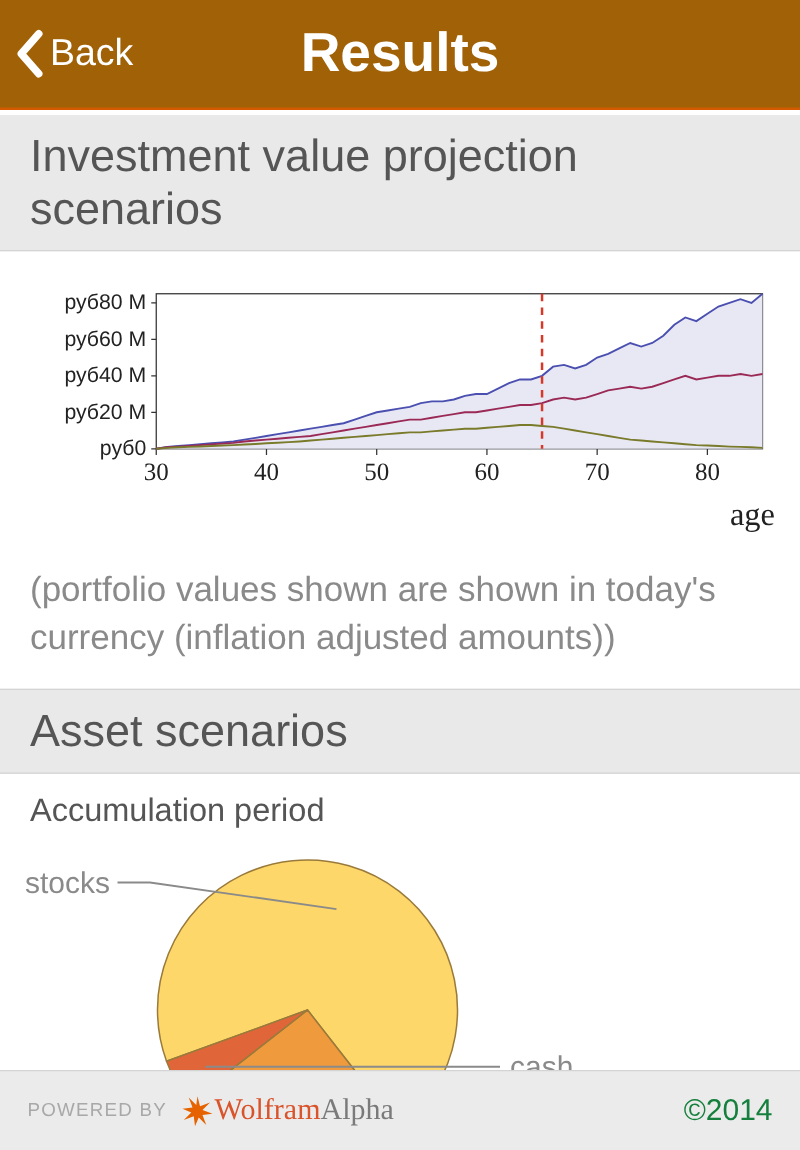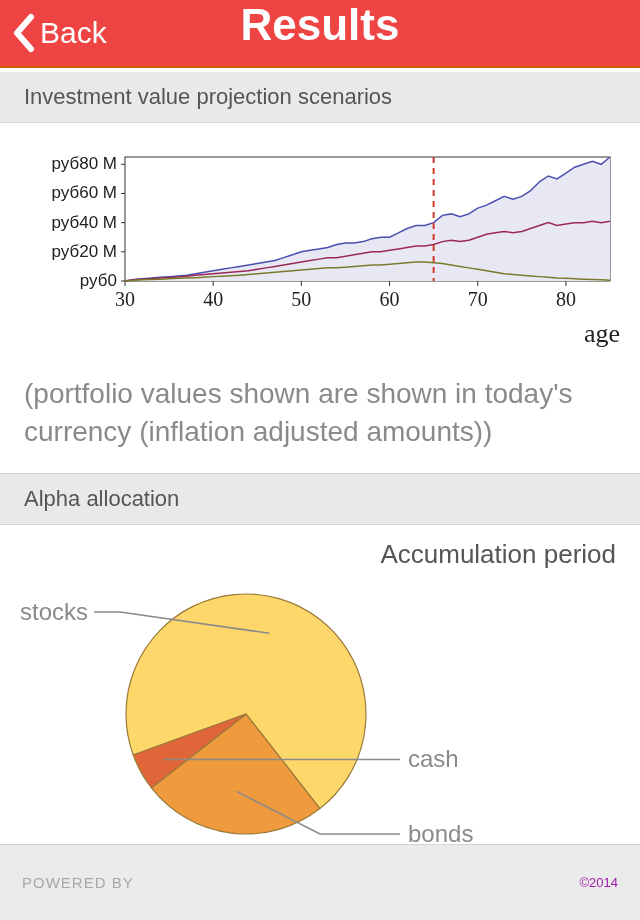--- a/index.html
+++ b/index.html
@@ -1,38 +1,38 @@
 <!DOCTYPE html>
 <html><head>
 <meta charset="utf-8">
 <style>
   * { box-sizing: border-box; margin: 0; padding: 0; }
   body { font-family: -apple-system, 'Helvetica Neue', Arial, sans-serif; width: 640px; height: 920px; background: #fff; overflow: hidden; position: relative; }
-  .header { background: #ef4444; height: 68px; display: flex; color: #fff; position: relative; border-bottom: 2px solid #d45a00; }
+  .header { background: #a16207; height: 88px; display: flex; align-items: center; color: #fff; position: relative; border-bottom: 2px solid #d45a00; }
   .back-btn { display: flex; align-items: center; margin-left: 10px; cursor: pointer; }
   .back-btn svg { width: 26px; height: 40px; }
   .back-label { font-size: 30px; font-weight: 400; margin-left: 4px; }
   .title { position: absolute; left: 50%; transform: translateX(-50%); font-size: 44px; font-weight: 700; }
-  .section-head { background: #e9e9e9; border-top: 1px solid #d4d4d4; border-bottom: 1px solid #d4d4d4; padding: 12px 24px; color: #555; font-size: 22px; }
+  .section-head { background: #e9e9e9; border-top: 1px solid #d4d4d4; border-bottom: 1px solid #d4d4d4; padding: 12px 24px; color: #555; font-size: 36px; }
   .section-head.first { border-top: none; margin-top: 4px; }
   .chart-wrap { padding: 28px 20px 14px 20px; }
   .chart-svg { display: block; margin: 0 auto; }
   .xlabel { text-align: right; font-size: 26px; color: #222; margin-top: 8px; font-family: Georgia, serif; }
   .footnote { color: #8a8a8a; font-size: 28px; padding: 12px 24px 22px 24px; line-height: 1.35; }
-  .subhead { font-size: 26px; color: #555; padding: 14px 24px 10px 38px; text-align: right; }
+  .subhead { font-size: 26px; color: #555; padding: 14px 24px 10px 24px; }
   .pie-wrap { position: relative; height: 280px; }
   .pie-wrap svg { display: block; margin: 0 auto; }
   .thin-rule { border: 0; border-top: 1px solid #dcdcdc; margin: 0 24px; }
-  .footer { position: absolute; bottom: 0; left: 0; right: 0; height: 76px; background: #ebebeb; display: flex; align-items: center; padding: 0 22px; border-top: 1px solid #d4d4d4; }
+  .footer { position: absolute; bottom: 0; left: 0; right: 0; height: 64px; background: #ebebeb; display: flex; align-items: center; padding: 0 22px; border-top: 1px solid #d4d4d4; }
   .powered { color: #a8a8a8; font-size: 15px; letter-spacing: 1px; margin-right: 10px; }
   .wa-logo { display: flex; align-items: center; }
   .wa-name { font-family: Georgia, serif; font-size: 24px; }
   .wa-red { color: #d9532b; }
   .wa-gray { color: #7a7a7a; }
-  .copy { margin-left: auto; color: #a21caf; font-size: 13px; }
+  .copy { margin-left: auto; color: #15803d; font-size: 24px; }
   .ytick { font-family: Arial, sans-serif; font-size: 17px; fill: #222; text-anchor: end; }
   .xtick { font-family: Georgia, serif; font-size: 20px; fill: #222; text-anchor: middle; }
 </style>
 </head>
 <body>
 
 <div class="header">
   <div class="back-btn">
     <svg viewBox="0 0 24 40">
         <polyline points="20,4 6,20 20,36" fill="none" stroke="#fff" stroke-width="6" stroke-linecap="round" stroke-linejoin="round"></polyline>
@@ -73,21 +73,21 @@
       <path d="M 100 130 L 108.81818181818181 128.54117647058823 L 117.63636363636364 127.81176470588235 L 126.45454545454545 127.08235294117647 L 135.27272727272728 126.3529411764706 L 144.0909090909091 125.62352941176471 L 152.9090909090909 124.89411764705882 L 161.72727272727272 124.16470588235295 L 170.54545454545456 122.70588235294117 L 179.36363636363637 121.24705882352941 L 188.1818181818182 119.78823529411764 L 197 118.32941176470588 L 205.8181818181818 116.87058823529412 L 214.63636363636363 115.41176470588235 L 223.45454545454544 113.95294117647059 L 232.27272727272725 112.49411764705883 L 241.0909090909091 111.03529411764706 L 249.9090909090909 109.5764705882353 L 258.72727272727275 106.65882352941176 L 267.54545454545456 103.74117647058824 L 276.3636363636364 100.82352941176471 L 285.1818181818182 99.36470588235294 L 294 97.90588235294118 L 302.8181818181818 96.44705882352942 L 311.6363636363636 93.52941176470588 L 320.45454545454544 92.07058823529411 L 329.27272727272725 92.07058823529411 L 338.0909090909091 90.61176470588236 L 346.9090909090909 87.69411764705882 L 355.7272727272727 86.23529411764706 L 364.5454545454545 86.23529411764706 L 373.3636363636364 81.85882352941177 L 382.1818181818182 77.48235294117647 L 391 74.56470588235294 L 399.8181818181818 74.56470588235294 L 408.6363636363636 71.64705882352942 L 417.45454545454544 64.3529411764706 L 426.27272727272725 62.894117647058835 L 435.0909090909091 65.81176470588235 L 443.90909090909093 62.894117647058835 L 452.72727272727275 57.05882352941177 L 461.54545454545456 54.141176470588235 L 470.3636363636364 49.76470588235294 L 479.1818181818182 45.38823529411765 L 488 48.30588235294118 L 496.81818181818187 45.38823529411765 L 505.6363636363636 39.5529411764706 L 514.4545454545455 30.799999999999997 L 523.2727272727273 24.964705882352945 L 532.090909090909 27.882352941176478 L 540.9090909090909 22.04705882352941 L 549.7272727272727 16.21176470588236 L 558.5454545454545 13.294117647058826 L 567.3636363636364 10.376470588235293 L 576.1818181818182 13.294117647058826 L 585 6" fill="none" stroke="#4a4fb0" stroke-width="1.5"></path>
       <path d="M 100 130 L 108.81818181818181 128.8329411764706 L 117.63636363636364 128.24941176470588 L 126.45454545454545 127.66588235294118 L 135.27272727272728 127.08235294117647 L 144.0909090909091 126.49882352941177 L 152.9090909090909 125.91529411764706 L 161.72727272727272 125.33176470588235 L 170.54545454545456 124.16470588235295 L 179.36363636363637 123.43529411764706 L 188.1818181818182 122.70588235294117 L 197 121.97647058823529 L 205.8181818181818 121.24705882352941 L 214.63636363636363 120.51764705882353 L 223.45454545454544 119.78823529411764 L 232.27272727272725 118.32941176470588 L 241.0909090909091 116.87058823529412 L 249.9090909090909 115.41176470588235 L 258.72727272727275 113.95294117647059 L 267.54545454545456 112.49411764705883 L 276.3636363636364 111.03529411764706 L 285.1818181818182 109.5764705882353 L 294 108.11764705882354 L 302.8181818181818 106.65882352941176 L 311.6363636363636 106.65882352941176 L 320.45454545454544 105.2 L 329.27272727272725 103.74117647058824 L 338.0909090909091 102.28235294117647 L 346.9090909090909 100.82352941176471 L 355.7272727272727 100.82352941176471 L 364.5454545454545 99.36470588235294 L 373.3636363636364 97.90588235294118 L 382.1818181818182 96.44705882352942 L 391 94.98823529411766 L 399.8181818181818 94.98823529411766 L 408.6363636363636 93.52941176470588 L 417.45454545454544 90.61176470588236 L 426.27272727272725 89.15294117647059 L 435.0909090909091 90.61176470588236 L 443.90909090909093 89.15294117647059 L 452.72727272727275 86.23529411764706 L 461.54545454545456 83.31764705882352 L 470.3636363636364 81.85882352941177 L 479.1818181818182 80.4 L 488 81.85882352941177 L 496.81818181818187 80.4 L 505.6363636363636 77.48235294117647 L 514.4545454545455 74.56470588235294 L 523.2727272727273 71.64705882352942 L 532.090909090909 74.56470588235294 L 540.9090909090909 73.10588235294118 L 549.7272727272727 71.64705882352942 L 558.5454545454545 71.64705882352942 L 567.3636363636364 70.18823529411765 L 576.1818181818182 71.64705882352942 L 585 70.18823529411765" fill="none" stroke="#9a2a55" stroke-width="1.5"></path>
       <path d="M 100 130 L 108.81818181818181 129.27058823529413 L 117.63636363636364 128.8329411764706 L 126.45454545454545 128.54117647058823 L 135.27272727272728 128.24941176470588 L 144.0909090909091 127.81176470588235 L 152.9090909090909 127.37411764705882 L 161.72727272727272 127.08235294117647 L 170.54545454545456 126.64470588235294 L 179.36363636363637 126.20705882352941 L 188.1818181818182 125.62352941176471 L 197 125.18588235294118 L 205.8181818181818 124.74823529411765 L 214.63636363636363 124.16470588235295 L 223.45454545454544 123.43529411764706 L 232.27272727272725 122.70588235294117 L 241.0909090909091 121.97647058823529 L 249.9090909090909 121.24705882352941 L 258.72727272727275 120.51764705882353 L 267.54545454545456 119.78823529411764 L 276.3636363636364 119.05882352941177 L 285.1818181818182 118.32941176470588 L 294 117.6 L 302.8181818181818 116.87058823529412 L 311.6363636363636 116.87058823529412 L 320.45454545454544 116.14117647058823 L 329.27272727272725 115.41176470588235 L 338.0909090909091 114.68235294117648 L 346.9090909090909 113.95294117647059 L 355.7272727272727 113.95294117647059 L 364.5454545454545 113.2235294117647 L 373.3636363636364 112.49411764705883 L 382.1818181818182 111.76470588235294 L 391 111.03529411764706 L 399.8181818181818 111.03529411764706 L 408.6363636363636 111.76470588235294 L 417.45454545454544 112.49411764705883 L 426.27272727272725 113.95294117647059 L 435.0909090909091 115.41176470588235 L 443.90909090909093 116.87058823529412 L 452.72727272727275 118.32941176470588 L 461.54545454545456 119.78823529411764 L 470.3636363636364 121.24705882352941 L 479.1818181818182 122.70588235294117 L 488 123.43529411764706 L 496.81818181818187 124.16470588235295 L 505.6363636363636 124.89411764705882 L 514.4545454545455 125.62352941176471 L 523.2727272727273 126.3529411764706 L 532.090909090909 127.08235294117647 L 540.9090909090909 127.37411764705882 L 549.7272727272727 127.81176470588235 L 558.5454545454545 128.24941176470588 L 567.3636363636364 128.54117647058823 L 576.1818181818182 128.8329411764706 L 585 129.27058823529413" fill="none" stroke="#7a7a2b" stroke-width="1.5"></path>
       <line x1="408.6363636363636" y1="6" x2="408.6363636363636" y2="130" stroke="#d43a2a" stroke-width="2" stroke-dasharray="6,5"></line>
     </svg>
   <div class="xlabel">age</div>
 </div>
 
 <div class="footnote">(portfolio values shown are shown in today's currency (inflation adjusted amounts))</div>
 
-<div class="section-head">Alpha allocation</div>
+<div class="section-head">Asset scenarios</div>
 
 <div class="subhead">Accumulation period</div>
 
 <div class="pie-wrap">
   <svg id="pie" width="640" height="280">
       <path d="M 246 134 L 133.236885505691 175.04241719908023 A 120 120 0 1 1 319.879377039079 228.56129043280663 Z" fill="#fdd76a" stroke="#9a7a3a" stroke-width="1.2"></path>
       <path d="M 246 134 L 319.879377039079 228.56129043280663 A 120 120 0 0 1 151.43870956719337 207.879377039079 Z" fill="#ef9a3c" stroke="#9a7a3a" stroke-width="1.2"></path>
       <path d="M 246 134 L 151.43870956719337 207.879377039079 A 120 120 0 0 1 133.23688550569102 175.04241719908026 Z" fill="#e0663a" stroke="#9a7a3a" stroke-width="1.2"></path>
       <polyline points="269.1535378886279,53.25401754118121 120,32 94,32" fill="none" stroke="#8a8a8a" stroke-width="1.5"></polyline>
       <text x="20" y="40" fill="#8a8a8a" font-size="24">stocks</text>
@@ -97,14 +97,22 @@
       <text x="408" y="187.37818045505716" fill="#8a8a8a" font-size="24">cash</text>
     </svg>
 </div>
 
 <hr class="thin-rule">
 
 <div class="subhead">Distribution period</div>
 
 <div class="footer">
   <span class="powered">POWERED BY</span>
+  <span class="wa-logo">
+    <svg width="28" height="28" viewBox="0 0 28 28">
+      <g transform="translate(14,14)" fill="#e66200">
+        <polygon points="0,-12 2,-4 10,-7 4,-1 12,2 4,3 7,11 1,5 -2,12 -3,4 -11,7 -5,1 -12,-2 -4,-3 -7,-11 -1,-5"></polygon>
+      </g>
+    </svg>
+    <span class="wa-name"><span class="wa-red">Wolfram</span><span class="wa-gray">Alpha</span></span>
+  </span>
   <span class="copy">©2014</span>
 </div>
 
 </body></html>

